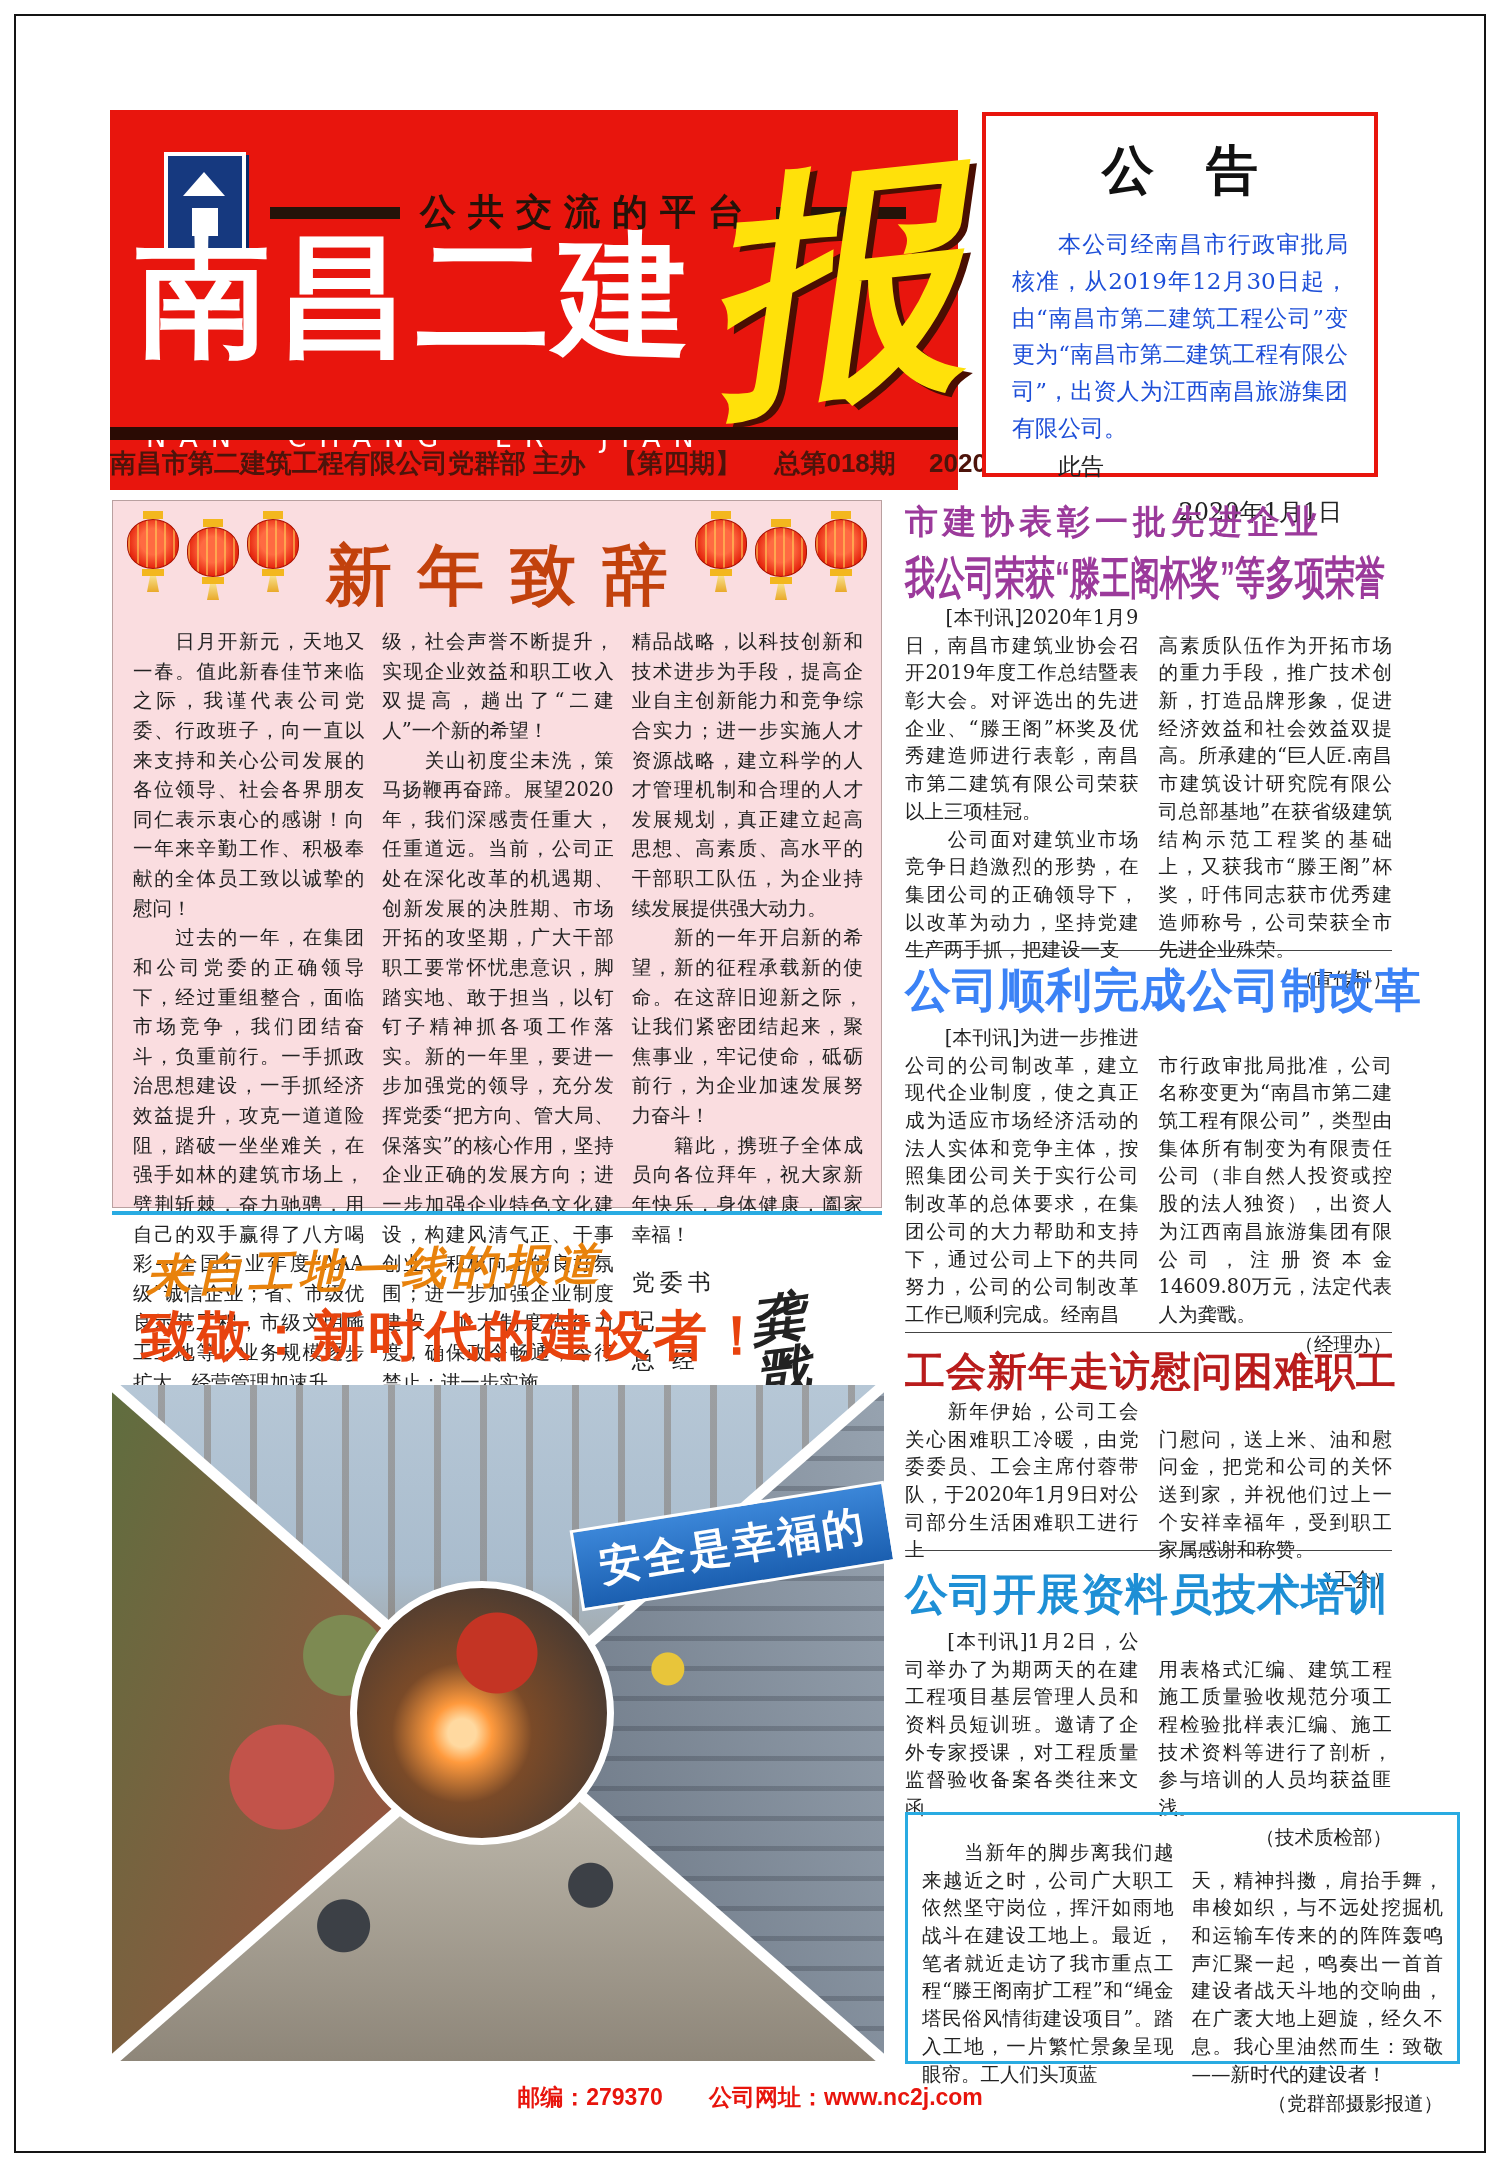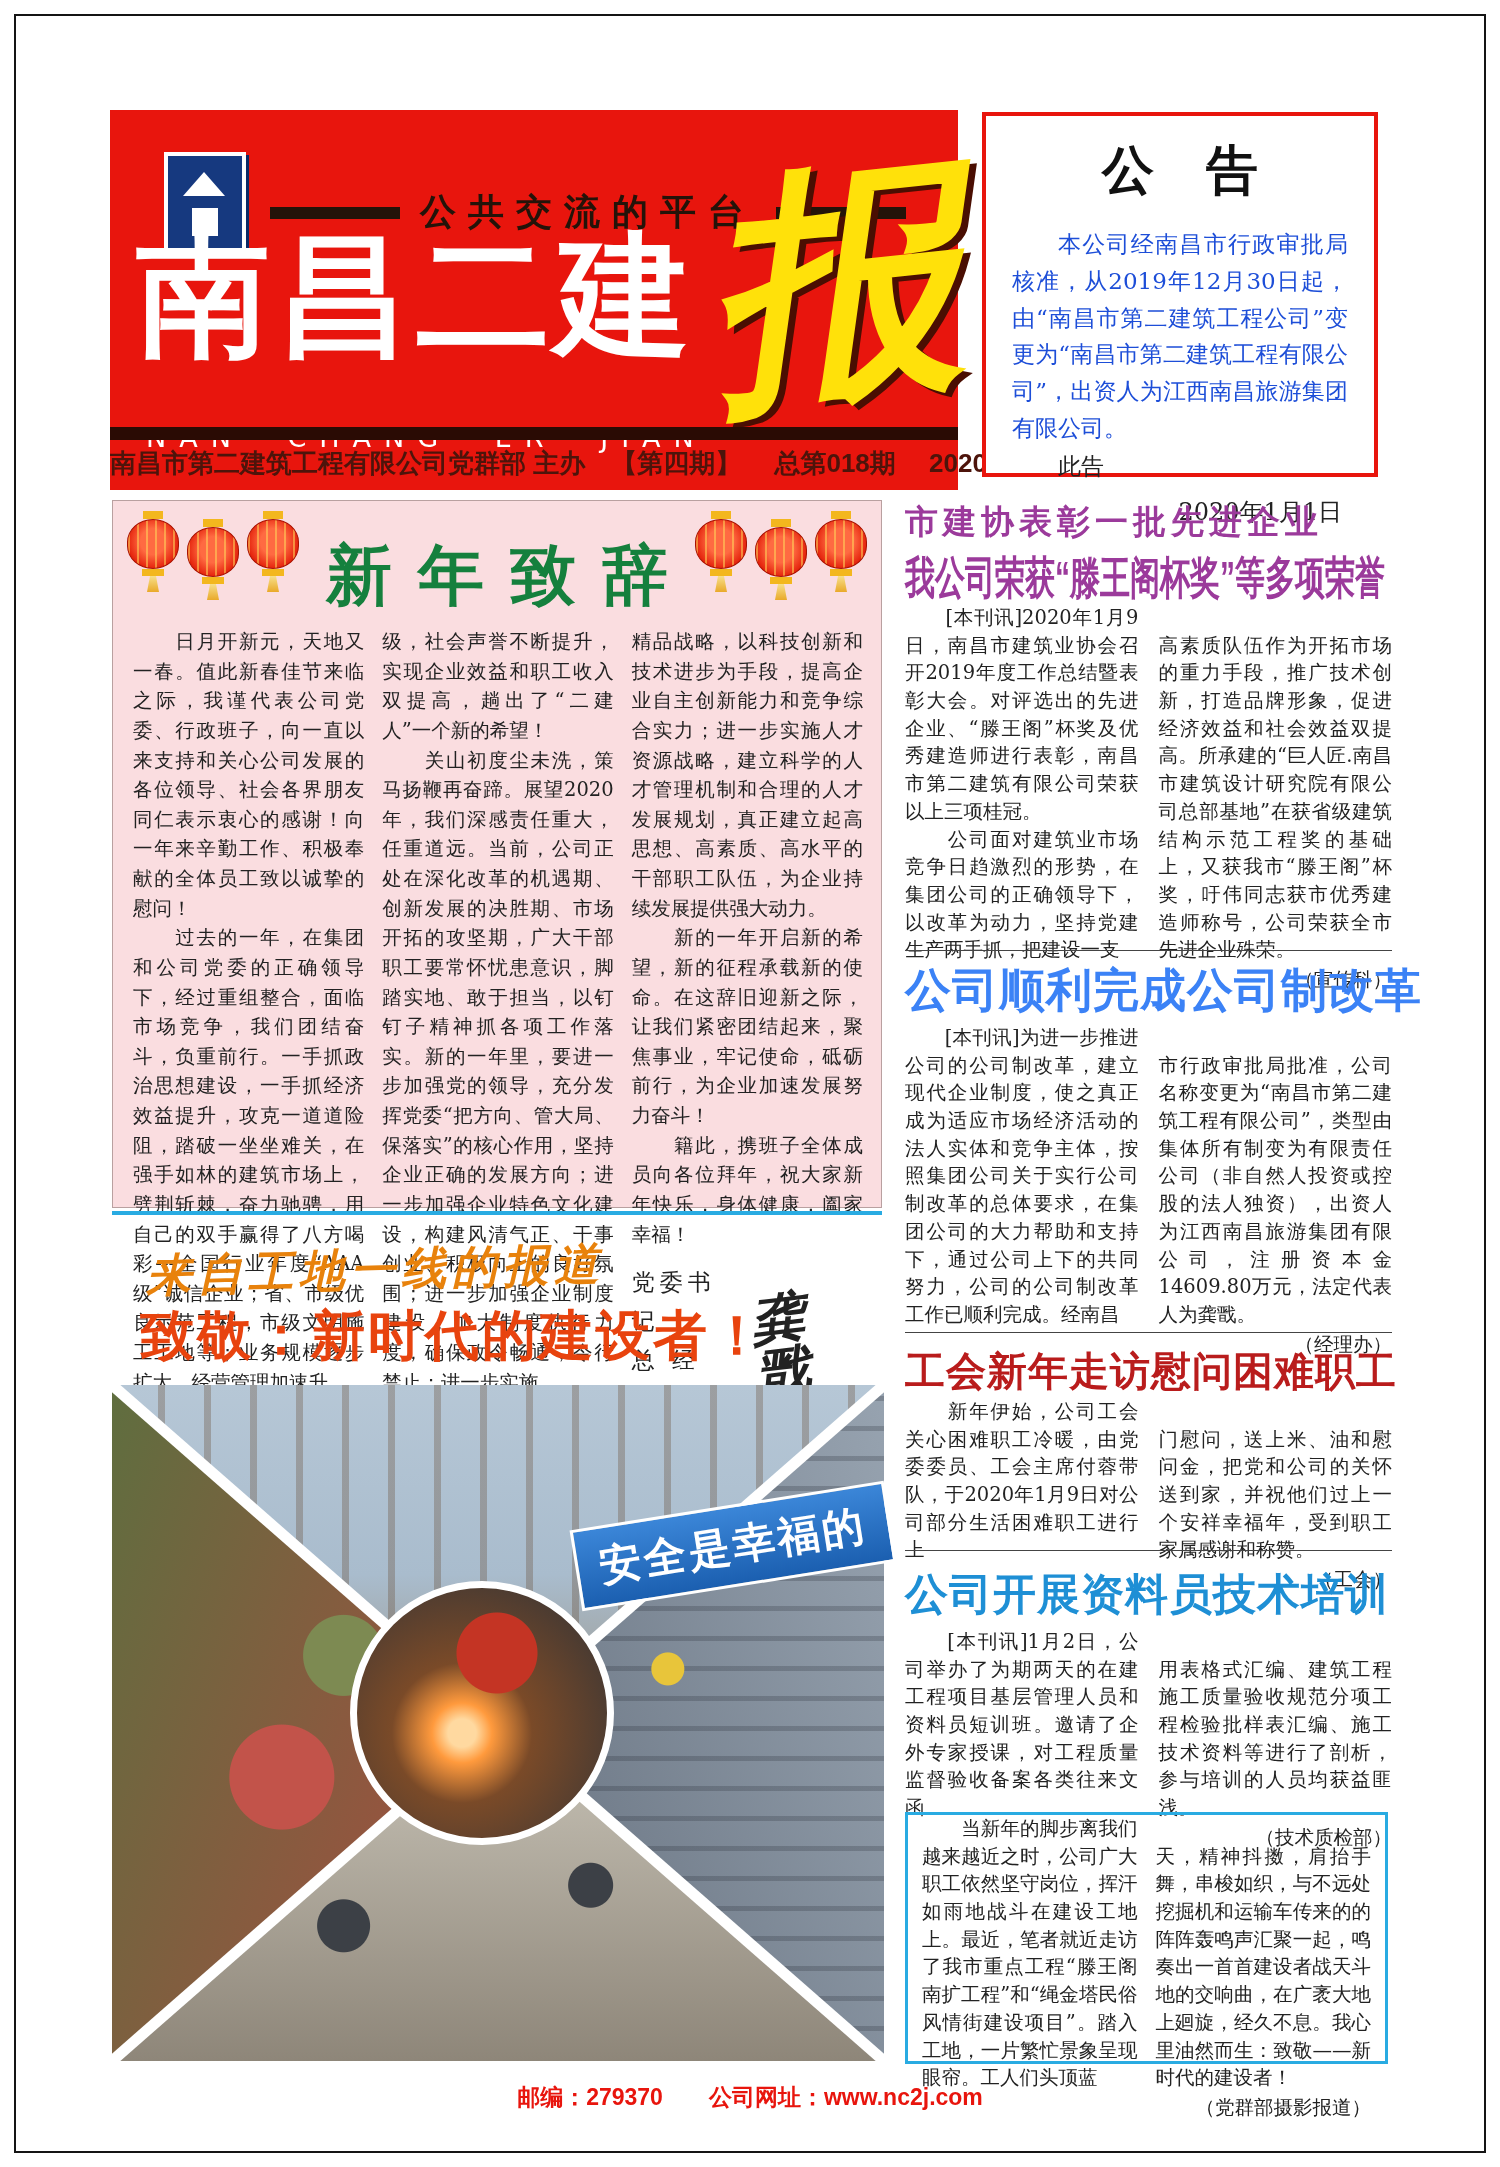--- a/index.html
+++ b/index.html
@@ -47,21 +47,21 @@
   .lantern .cap{width:20px;height:8px;background:#f3b71e;margin:0 auto;}
   .lantern .body{width:50px;height:48px;margin:0 auto;border-radius:50% / 46%;
         background:repeating-linear-gradient(90deg,rgba(255,214,90,.55) 0 2px,rgba(0,0,0,0) 2px 9px),
         radial-gradient(ellipse at 50% 45%,#ff6a42 0 35%,#e01804 78%,#b01000 100%);
         border:1px solid #a81202;}
   .lantern .cap2{width:22px;height:7px;background:#f3b71e;margin:0 auto;}
   .lantern .tail{width:12px;height:16px;margin:0 auto;background:linear-gradient(#f7e08a,#e9a92a);
         clip-path:polygon(25% 0,75% 0,100% 100%,0 100%);}
   .lantern:nth-child(2){margin-top:8px;}
   .speech-title{position:absolute;top:30px;left:0;width:100%;text-align:center;font-size:66px;
-        font-weight:bold;color:#15803d;letter-spacing:26px;text-indent:26px;}
+        font-weight:bold;color:#c2410c;letter-spacing:26px;text-indent:26px;}
   .speech-cols{position:absolute;left:20px;right:18px;top:126px;bottom:12px;display:flex;gap:18px;}
   .s-col{flex:1;font-size:19.5px;line-height:1.52;text-align:justify;white-space:pre-line;color:#222;}
   .s-col3{flex:1;font-size:19.5px;line-height:1.52;color:#222;}
   .s-col3 .s-col-text{text-align:justify;white-space:pre-line;}
   .sig-row{display:flex;align-items:center;justify-content:space-between;gap:14px;margin-top:14px;padding-right:6px;}
   .sig-roles{font-size:23px;letter-spacing:5px;line-height:1.7;}
   .sig-name{font-size:54px;font-style:italic;font-weight:bold;transform:rotate(-7deg);line-height:1;}
   .sig-date{text-align:right;font-size:23px;margin-top:12px;padding-right:4px;
         font-family:"DejaVu Sans",sans-serif;}
   .speech-rule{position:absolute;left:112px;top:1211px;width:770px;height:4px;background:#29abe2;}
@@ -114,22 +114,22 @@
   .a4-headline{top:1566px;font-family:"Liberation Sans",sans-serif;font-weight:bold;font-size:43px;
         color:#1e8fd5;letter-spacing:1px;white-space:nowrap;}
   .art-body{display:flex;gap:20px;}
   .a1-body{top:604px;height:340px;} .a2-body{top:1024px;height:300px;}
   .a3-body{top:1398px;height:146px;} .a4-body{top:1628px;height:176px;}
   .art-col{flex:1;font-size:19.5px;line-height:1.42;text-align:justify;white-space:pre-line;color:#222;}
   .byline{text-align:right;font-size:19.5px;margin-top:2px;white-space:normal;}
   .divider{position:absolute;left:905px;width:487px;height:1px;background:#444;}
   .div-1{top:950px;} .div-2{top:1332px;} .div-3{top:1550px;}
 
-  .blue-box{position:absolute;left:905px;top:1812px;width:483px;height:252px;border:3px solid #29abe2;
-        box-sizing:border-box;padding:0 14px;display:flex;gap:18px;}
+  .blue-box{position:absolute;left:905px;top:1812px;width:555px;height:252px;border:3px solid #29abe2;
+        box-sizing:border-box;padding:24px 14px;display:flex;gap:18px;}
   .blue-box .art-col{height:auto;}
 
   
   .footer{position:absolute;left:0;top:2082px;width:100%;display:flex;justify-content:center;gap:46px;
         color:#e8150d;font-family:"Liberation Sans",sans-serif;font-weight:bold;font-size:23px;white-space:nowrap;}
 </style>
 </head>
 <body>
 
 <div class="page">

